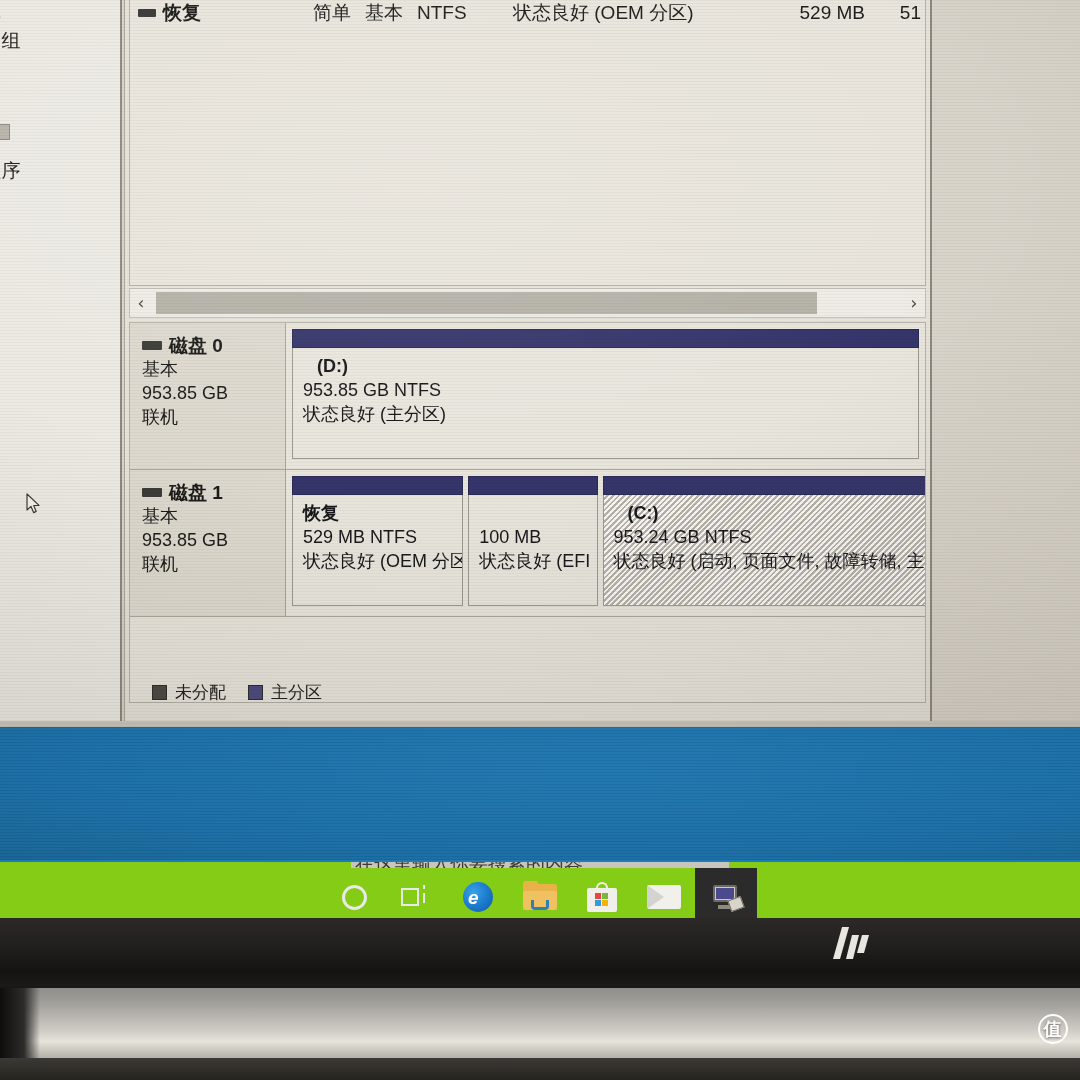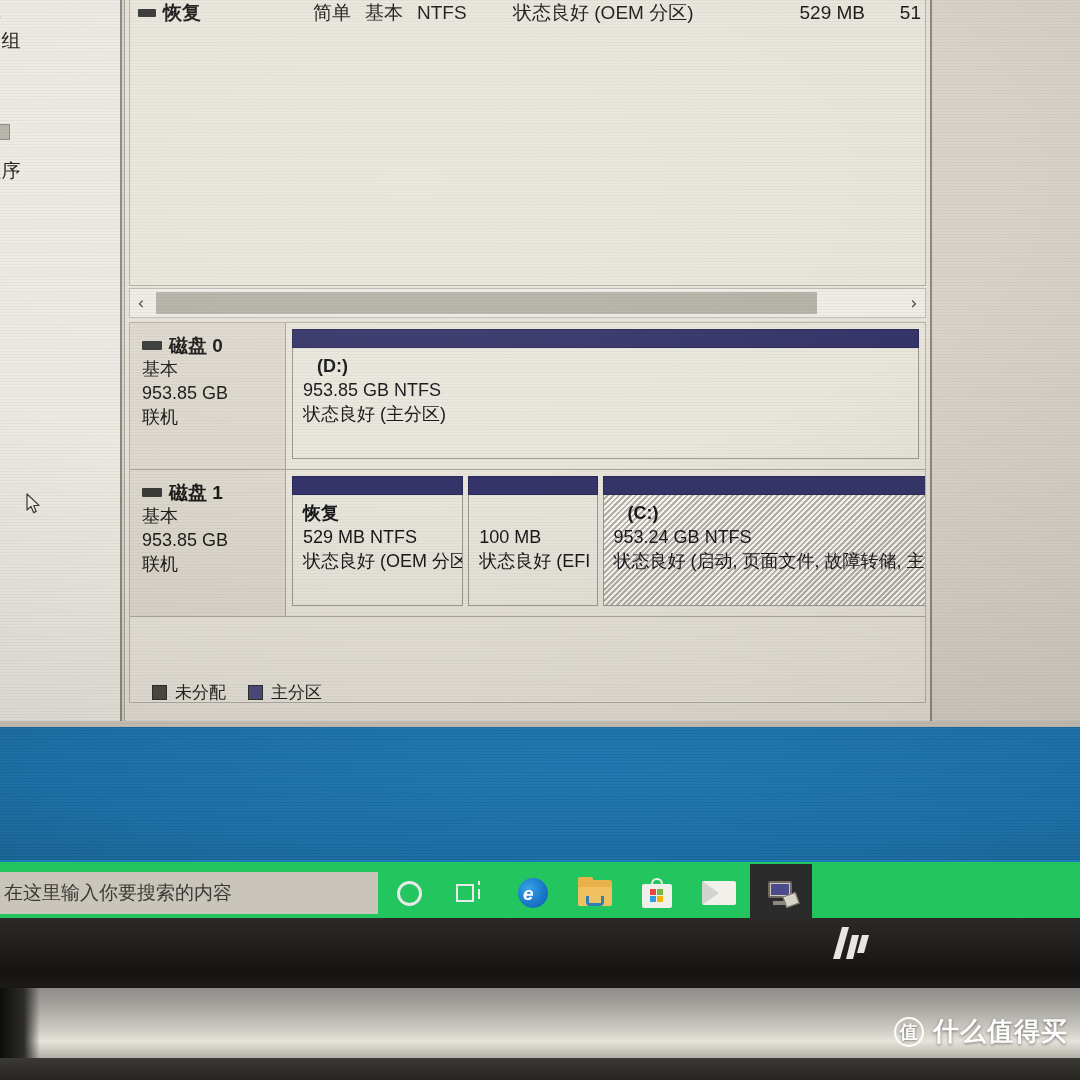--- a/index.html
+++ b/index.html
@@ -148,22 +148,22 @@
       radial-gradient(140% 180% at 55% 30%, #1f77b0 0%, #1a6ea6 35%, #17618f 60%, #2b5f85 100%);
   }
   #desktop:after{
     content:""; position:absolute; inset:0;
     background:repeating-linear-gradient(0deg, rgba(0,0,0,0.05) 0px, rgba(0,0,0,0.05) 1px, rgba(255,255,255,0.02) 1px, rgba(255,255,255,0.02) 3px);
   }
 
   
   #taskbar{
     position:absolute; left:0; top:860px; width:1080px; height:66px;
-    background:#22c55e;
-    display:flex; align-items:center;
+    background:#84cc16;
+    display:flex; align-items:center;flex-direction:column;
   }
   #taskbar:before{
     content:""; position:absolute; left:0; top:0; width:1080px; height:2px;
     background:#1b7bbd;
   }
   .search-box{
     width:378px; height:42px; margin-left:0px;
     background:#c9c5bb;
     display:flex; align-items:center;
     color:#3c3a36; font-size:19px; padding-left:4px;
@@ -438,14 +438,13 @@
     <path d="M34,10 L41,10 L36,28 L29,28 Z"></path>
   </g>
 </svg>
 
 <div id="hinge"></div>
 <div id="body-silver"></div>
 <div id="body-dark-bottom"></div>
 
 <div id="watermark">
   <span class="badge">值</span>
-  <span>什么值得买</span>
 </div>
 
 </body></html>

